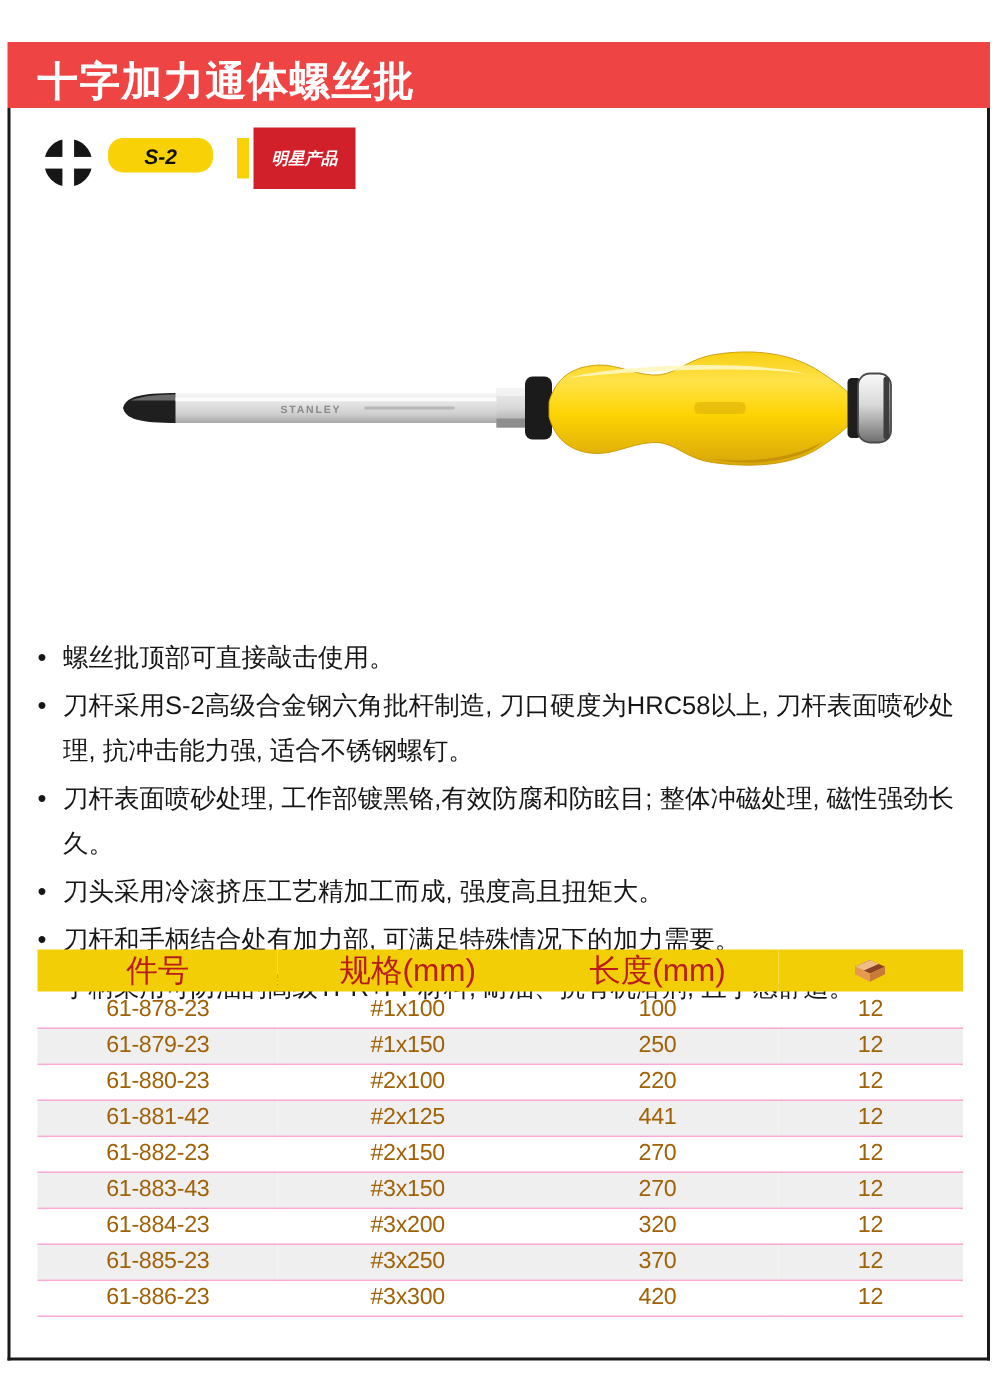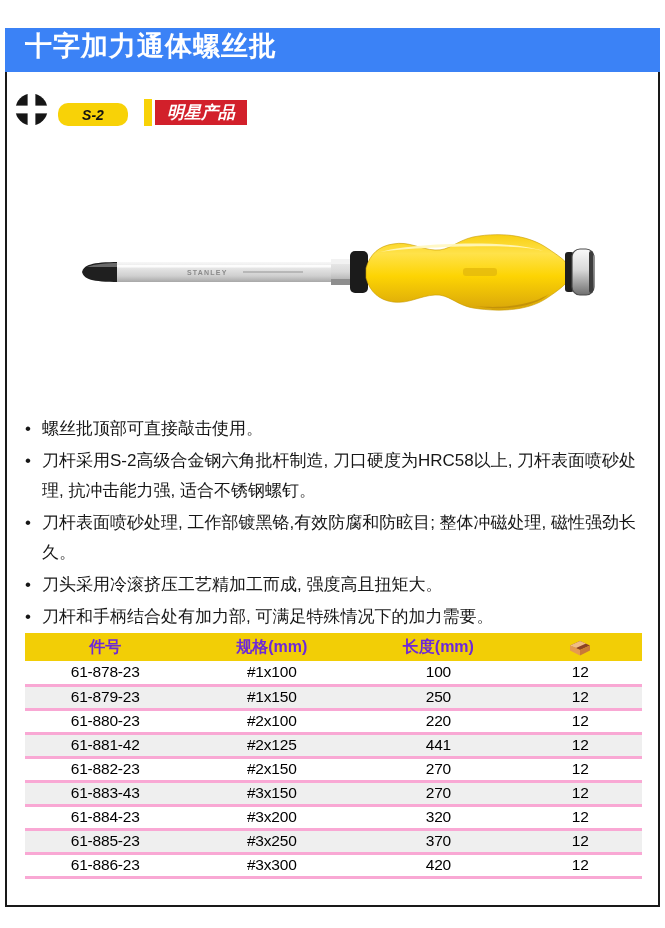--- a/index.html
+++ b/index.html
@@ -1,50 +1,50 @@
 <!DOCTYPE html>
 <html><head>
 <meta charset="utf-8">
 <style>
   * { margin:0; padding:0; box-sizing:border-box; }
   html,body { width:665px; height:928px; background:#ffffff;
     font-family:"Liberation Sans","DejaVu Sans",sans-serif; color:#1a1a1a; }
   .stage { position:relative; width:665px; height:928px; background:#fff; overflow:hidden; }
 
   .title-bar { position:absolute; top:28px; left:5px; width:655px; height:44px;
-    background:#3b82f6; color:#ffffff; display:flex; align-items:flex-start; padding-left:20px; }
+    background:#ef4444; color:#ffffff; display:flex; align-items:flex-end; padding-left:20px; }
   .title-bar h1 { font-size:27px; font-weight:bold; letter-spacing:1px; }
 
   .content { position:absolute; top:72px; left:5px; width:655px; height:835px;
     background:#fff; border-left:2px solid #191919; border-right:2px solid #191919;
     border-bottom:2px solid #191919; }
 
-  .badge-row { position:absolute; top:20px; left:8px; height:34px; display:flex; align-items:flex-end; }
+  .badge-row { position:absolute; top:20px; left:22px; height:34px; display:flex; align-items:flex-start; }
   .phillips { width:33px; height:33px; display:block; }
   .s2-pill { margin-left:10px; width:70px; height:23px; background:#f8d207; border-radius:10px;
     display:flex; align-items:center; justify-content:center;
     font-size:14px; font-weight:bold; font-style:italic; color:#111; }
   .star-badge { margin-left:16px; display:flex; align-items:center; height:27px; }
   .star-stripe { width:8px; height:27px; background:#f8d207; }
-  .star-red { margin-left:3px; height:25px; background:#d2202b; color:#fff; display:flex;
-    align-items:center; padding:0 12px; font-size:17px; font-weight:bold; font-style:italic;font-family:Liberation Mono, monospace; }
+  .star-red { margin-left:3px; height:41px; background:#d2202b; color:#fff; display:flex;
+    align-items:center; padding:0 12px; font-size:11px; font-weight:bold; font-style:italic;font-family:Liberation Mono, monospace; }
 
   .product-wrap { position:absolute; top:146px; left:68px; width:525px; height:100px; }
 
-  .features { position:absolute; top:342px; left:18px; width:630px; list-style:none; }
+  .features { position:absolute; top:352px; left:18px; width:630px; list-style:none; }
   .features li { position:relative; font-size:17px; line-height:30px; margin-bottom:2px;
     padding-left:17px; color:#161616; }
   .features li::before { content:"\2022"; position:absolute; left:0; top:0; font-size:17px; }
 
   table.specs { position:absolute; top:561px; left:18px; width:617px; border-collapse:collapse;
     table-layout:fixed; text-align:center; }
   table.specs col.c1 { width:26%; } table.specs col.c2 { width:28%; }
   table.specs col.c3 { width:26%; } table.specs col.c4 { width:20%; }
-  table.specs th { background:#f2ce06; height:28px; font-size:16px; font-weight:bold; color:#6d28d9; }
-  table.specs td { height:24px; font-size:15.5px; color:#000000; border-bottom:3px solid #f9a8d4;
+  table.specs th { background:#f2ce06; height:28px; font-size:21px; font-weight:normal; color:#b91c1c; }
+  table.specs td { height:24px; font-size:15.5px; color:#a16207; border-bottom:1px solid #f9a8d4;
     letter-spacing:-0.2px; }
   table.specs tbody tr:nth-child(even) { background:#efefef; }
   .carton { width:22px; height:16px; display:inline-block; vertical-align:middle; }
 </style>
 </head>
 <body>
 
 <div class="stage">
 
   <div class="title-bar">

